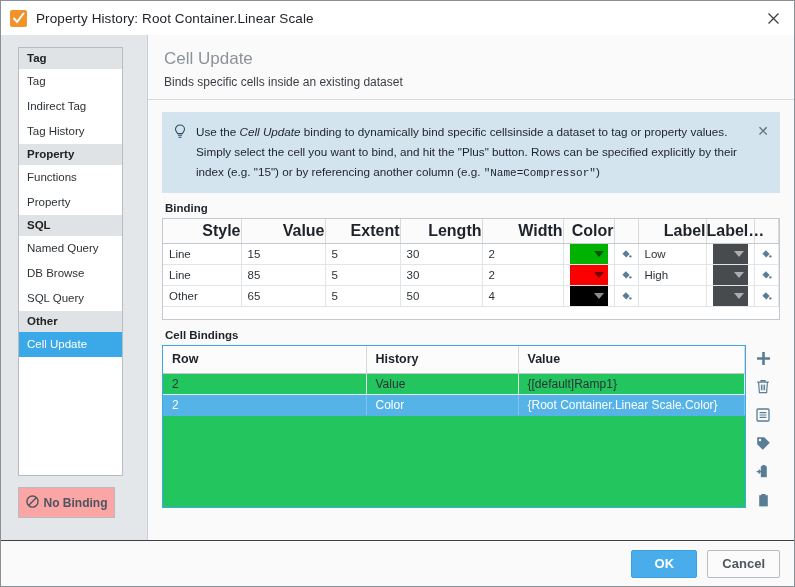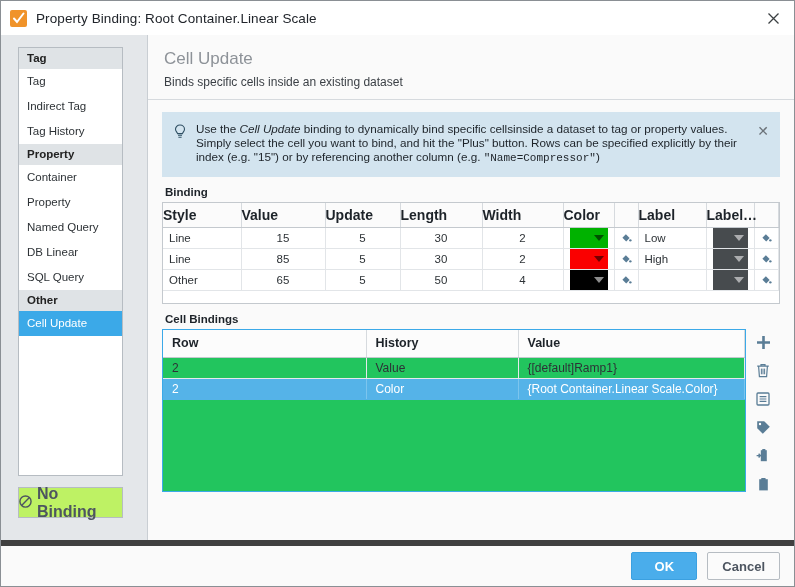--- a/index.html
+++ b/index.html
@@ -90,30 +90,30 @@
     height: 25px;
     line-height: 19px;
     cursor: pointer;
     white-space: nowrap;
   }
   .cat-item.selected {
     background: #3ba9e8;
     color: #ffffff;
   }
   #no-binding {
-    width: 105px;
+    width: 97px;
     margin-top: 11px;
     height: 31px;
-    background: #bef264;
+    background: #fca5a5;
     border: 1px solid #b6bcc2;
     display: flex;
     align-items: center;
     justify-content: center;
     gap: 5px;
-    font-size: 16px;
+    font-size: 12px;
     font-weight: bold;
     color: #4d5560;
     cursor: pointer;
   }
   
   #main {
     flex: 1 1 auto;
     background: #fafafa;
     border-left: 1px solid #c9ced3;
     padding: 0;
@@ -146,21 +146,21 @@
     display: flex;
     align-items: flex-start;
     padding: 10px 8px 10px 10px;
     position: relative;
     min-height: 65px;
   }
   #bulb-icon { flex: 0 0 auto; margin: 2px 10px 0 2px; }
   #info-text {
     font-size: 11.7px;
     color: #1d2329;
-    line-height: 14px;
+    line-height: 20px;
     flex: 1 1 auto;
     padding-right: 8px;
   }
   #info-text .it { font-style: italic; }
   #info-text .mono { font-family: "Liberation Mono", monospace; font-size: 11px; }
   #banner-close {
     flex: 0 0 auto;
     color: #6b7279;
     cursor: pointer;
     font-size: 14px;
@@ -184,36 +184,36 @@
   }
   table.grid {
     border-collapse: collapse;
     width: 100%;
     table-layout: fixed;
   }
   table.grid th {
     background: #fbfbfb;
     border-right: 1px solid #d6dade;
     border-bottom: 1px solid #c4c9ce;
-    font-size: 14px;
+    font-size: 16px;
     font-weight: bold;
     color: #1d2329;
     height: 24px;
     padding: 0;
-    text-align: left;
+    text-align: right;
   }
   table.grid td {
     border-right: 1px solid #e2e5e8;
     border-bottom: 1px solid #e2e5e8;
     font-size: 11.5px;
     color: #2d3236;
     height: 19px;
     padding: 0 6px;
   }
-  td.num { text-align: center; }
+  td.num { text-align: left; }
   td.txt { text-align: left; }
   td.swatch-cell { padding: 0; position: relative; }
   .swatch {
     width: 100%; height: 100%;
     min-height: 20px;
     display: flex;
     align-items: center;
     justify-content: flex-end;
     padding-right: 4px;
     cursor: pointer;
@@ -283,21 +283,21 @@
     width: 22px; height: 22px;
     display: flex; align-items: center; justify-content: center;
     color: #5a7d96;
     cursor: pointer;
   }
   
   #footer {
     height: 46px;
     flex: 0 0 auto;
     background: #fafafa;
-    border-top: 6px solid #404040;
+    border-top: 1px solid #404040;
     display: flex;
     align-items: center;
     justify-content: flex-end;
     padding-right: 14px;
     gap: 10px;
   }
   .btn {
     height: 28px;
     min-width: 66px;
     border-radius: 2px;
@@ -316,41 +316,42 @@
 <body>
 
 <div id="window">
 
   <div id="titlebar">
     <div id="app-icon">
       <svg width="13" height="13" viewBox="0 0 13 13">
           <path d="M2 6.5 L5 10 L11.5 1.5" stroke="#ffffff" stroke-width="2" fill="none" stroke-linecap="round"></path>
         </svg>
     </div>
-    <div id="title-text">Property Binding: Root Container.Linear Scale</div>
+    <div id="title-text">Property History: Root Container.Linear Scale</div>
     <div id="close-btn">
       <svg width="13" height="13" viewBox="0 0 13 13">
           <path d="M1.5 1.5 L11.5 11.5 M11.5 1.5 L1.5 11.5" stroke="#3c4043" stroke-width="1.3" fill="none"></path>
         </svg>
     </div>
   </div>
 
   <div id="body">
 
     <div id="sidebar">
       <div id="cat-list">
           <div class="cat-header">Tag</div>
           <div class="cat-item">Tag</div>
           <div class="cat-item">Indirect Tag</div>
           <div class="cat-item">Tag History</div>
           <div class="cat-header">Property</div>
-          <div class="cat-item">Container</div>
+          <div class="cat-item">Functions</div>
           <div class="cat-item">Property</div>
+          <div class="cat-header">SQL</div>
           <div class="cat-item">Named Query</div>
-          <div class="cat-item">DB Linear</div>
+          <div class="cat-item">DB Browse</div>
           <div class="cat-item">SQL Query</div>
           <div class="cat-header">Other</div>
           <div class="cat-item selected">Cell Update</div>
         </div>
       <div id="no-binding">
         <span>
           <svg width="13" height="13" viewBox="0 0 14 14">
               <circle cx="7" cy="7" r="6" stroke="#4d5560" stroke-width="1.5" fill="none"></circle>
               <path d="M2.8 11.2 L11.2 2.8" stroke="#4d5560" stroke-width="1.5"></path>
             </svg>
@@ -391,21 +392,21 @@
                 <col style="width:24px">
                 <col style="width:68px">
               <col style="width:48px">
                 <col style="width:24px">
                 <col style="width:64px">
             </colgroup>
             <thead>
                 <tr id="ds-head">
                   <th>Style</th>
                   <th>Value</th>
-                  <th>Update</th>
+                  <th>Extent</th>
                   <th>Length</th>
                   <th>Width</th>
                   <th>Color</th>
                   <th style="border-right: 1px solid rgb(214, 218, 222);"></th>
                   <th>Label</th>
                   <th>Label…</th>
                   <th style="border-right: 1px solid rgb(214, 218, 222);"></th>
                   <th>Label…</th>
                 </tr>
               </thead>

